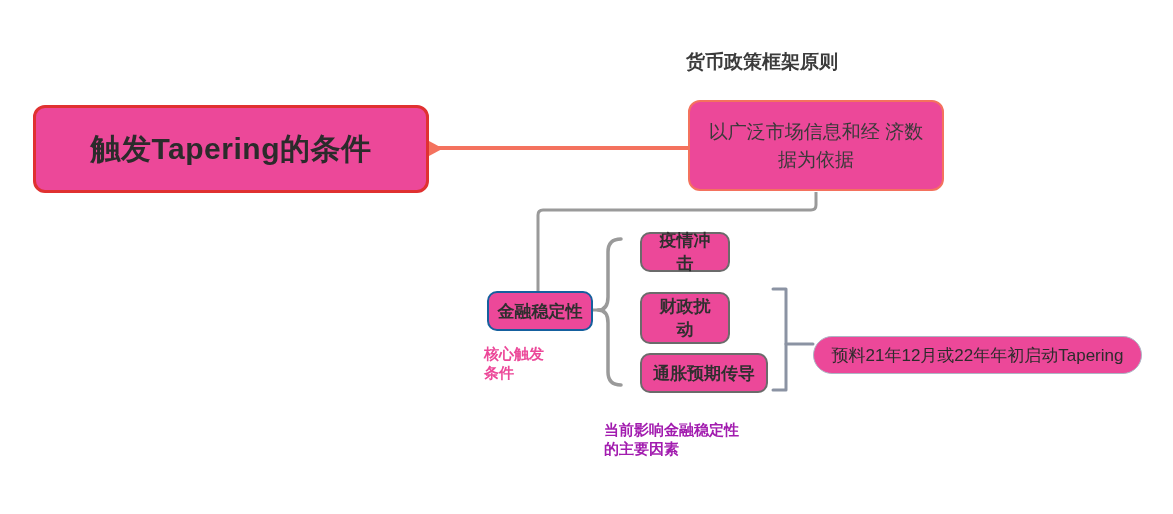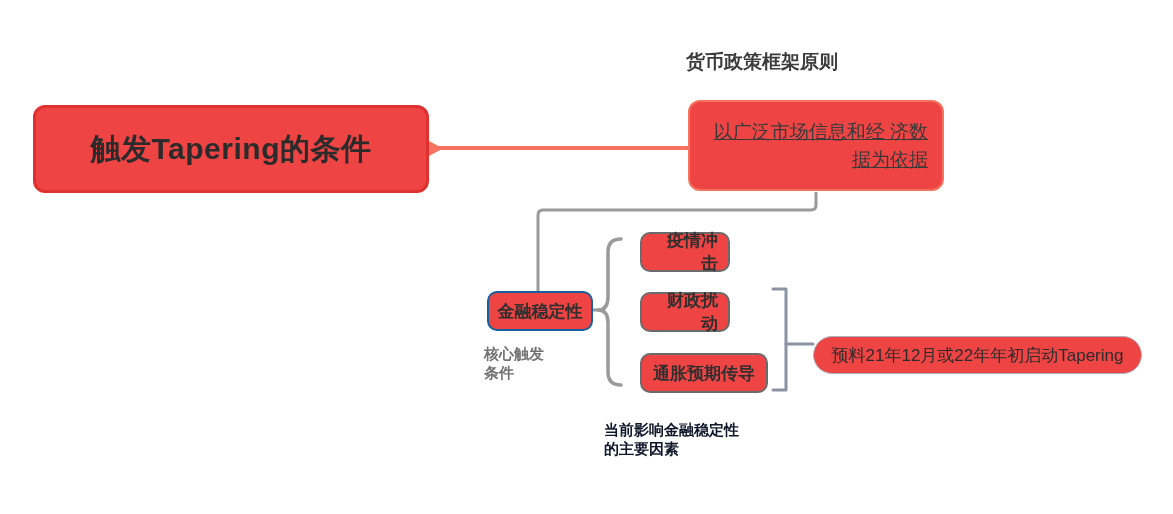--- a/index.html
+++ b/index.html
@@ -16,22 +16,22 @@
     height: 514px;
     background: #ffffff;
     overflow: hidden;
   }
   .node {
     position: absolute;
     box-sizing: border-box;
     display: flex;
     align-items: center;
     justify-content: center;
-    text-align: right;
-    background: #ef4444;
+    text-align: center;
+    background: #ec4899;
     color: #333333;
     z-index: 3;
   }
   .label {
     position: absolute;
     text-align: left;
     line-height: 1.25;
     z-index: 4;
     white-space: pre-line;
   }
@@ -56,21 +56,20 @@
     top: 100px;
     width: 256px;
     height: 91px;
     border: 2.5px solid #f4725e;
     border-radius: 12px;
     font-size: 19px;
     font-weight: 500;
     line-height: 1.45;
     color: #3a3a3a;
     padding: 12px 14px;
-    text-decoration: underline;
   }
   #framework-label {
     left: 686px;
     top: 50px;
     width: 260px;
     font-size: 19px;
     font-weight: bold;
     color: #3b3b3b;
   }
 
@@ -85,44 +84,44 @@
     font-size: 17px;
     font-weight: bold;
     color: #2f2f2f;
   }
   #stability-label {
     left: 484px;
     top: 345px;
     width: 112px;
     font-size: 15px;
     font-weight: bold;
-    color: #737373;
+    color: #ec4899;
     font-family: Liberation Serif, serif;
   }
 
   
   .factor-node {
     border: 2.5px solid #6b6b6b;
     border-radius: 10px;
     font-size: 17px;
     font-weight: bold;
     color: #2f2f2f;
     padding: 0 10px;
   }
   #factor-node-0 { left: 640px; top: 232px; width: 90px;  height: 40px; }
-  #factor-node-1 { left: 640px; top: 292px; width: 90px;  height: 40px; }
+  #factor-node-1 { left: 640px; top: 292px; width: 90px;  height: 52px; }
   #factor-node-2 { left: 640px; top: 353px; width: 128px; height: 40px; }
 
   #factors-label {
     left: 604px;
     top: 421px;
     width: 198px;
     font-size: 15px;
     font-weight: bold;
-    color: #0f172a;
+    color: #a21caf;
   }
 
   
   #forecast-node {
     left: 813px;
     top: 336px;
     width: 329px;
     height: 38px;
     border: 1.5px solid #adb5c4;
     border-radius: 19px;

